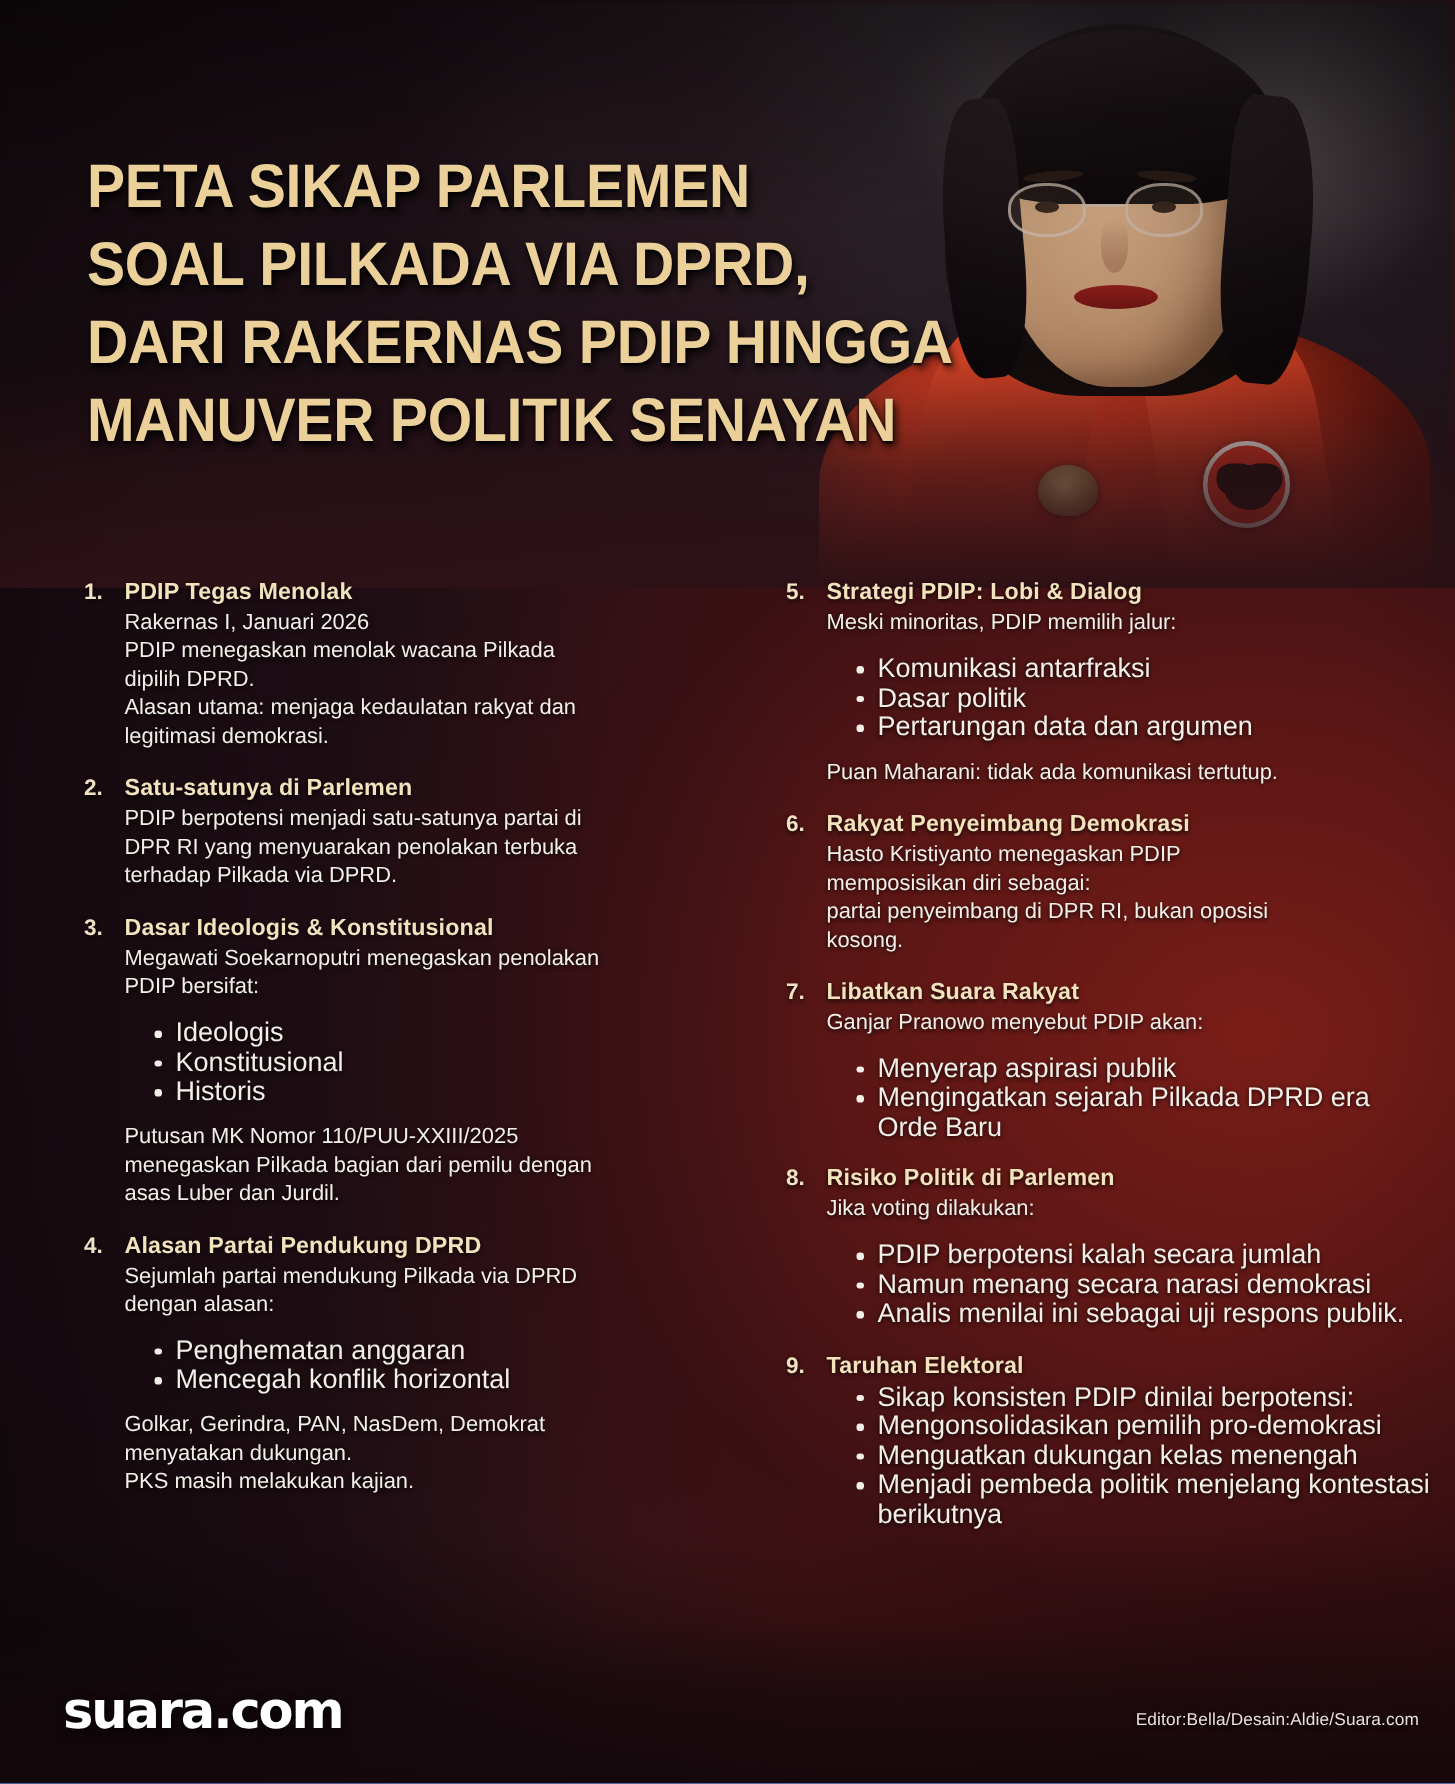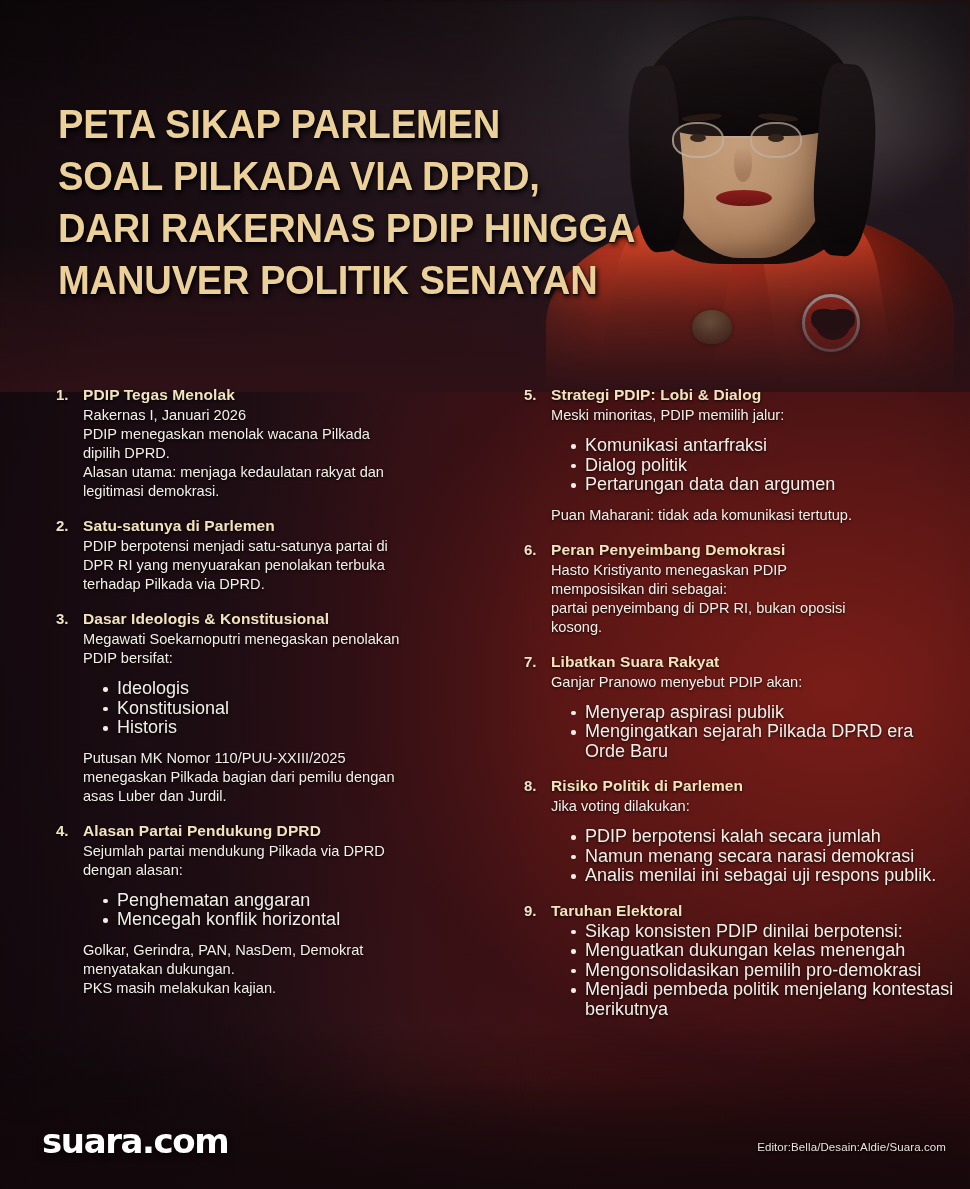--- a/index.html
+++ b/index.html
@@ -394,31 +394,31 @@
         <div class="item">
           <div class="item-head">
             <span class="item-num">5.</span>
             <span class="item-title">Strategi PDIP: Lobi &amp; Dialog</span>
           </div>
           <div class="item-body">
             <div class="para">Meski minoritas, PDIP memilih jalur:</div>
             <div class="spacer"></div>
             <ul class="bullets">
               <li>Komunikasi antarfraksi</li>
-              <li>Dialog politik</li>
+              <li>Dasar politik</li>
               <li>Pertarungan data dan argumen</li>
             </ul>
             <div class="spacer"></div>
             <div class="para">Puan Maharani: tidak ada komunikasi tertutup.</div>
           </div>
         </div>
         <div class="item">
           <div class="item-head">
             <span class="item-num">6.</span>
-            <span class="item-title">Peran Penyeimbang Demokrasi</span>
+            <span class="item-title">Rakyat Penyeimbang Demokrasi</span>
           </div>
           <div class="item-body">
             <div class="para">Hasto Kristiyanto menegaskan PDIP</div>
             <div class="para">memposisikan diri sebagai:</div>
             <div class="para">partai penyeimbang di DPR RI, bukan oposisi</div>
             <div class="para">kosong.</div>
           </div>
         </div>
         <div class="item">
           <div class="item-head">
@@ -450,22 +450,22 @@
           </div>
         </div>
         <div class="item">
           <div class="item-head">
             <span class="item-num">9.</span>
             <span class="item-title">Taruhan Elektoral</span>
           </div>
           <div class="item-body">
             <ul class="bullets">
               <li>Sikap konsisten PDIP dinilai berpotensi:</li>
+              <li>Mengonsolidasikan pemilih pro-demokrasi</li>
               <li>Menguatkan dukungan kelas menengah</li>
-              <li>Mengonsolidasikan pemilih pro-demokrasi</li>
               <li>Menjadi pembeda politik menjelang kontestasi berikutnya</li>
             </ul>
           </div>
         </div>
       </div>
   </div>
 
   <div class="footer">
     <div class="footer-fade"></div>
     <div class="logo">suara.com</div>

